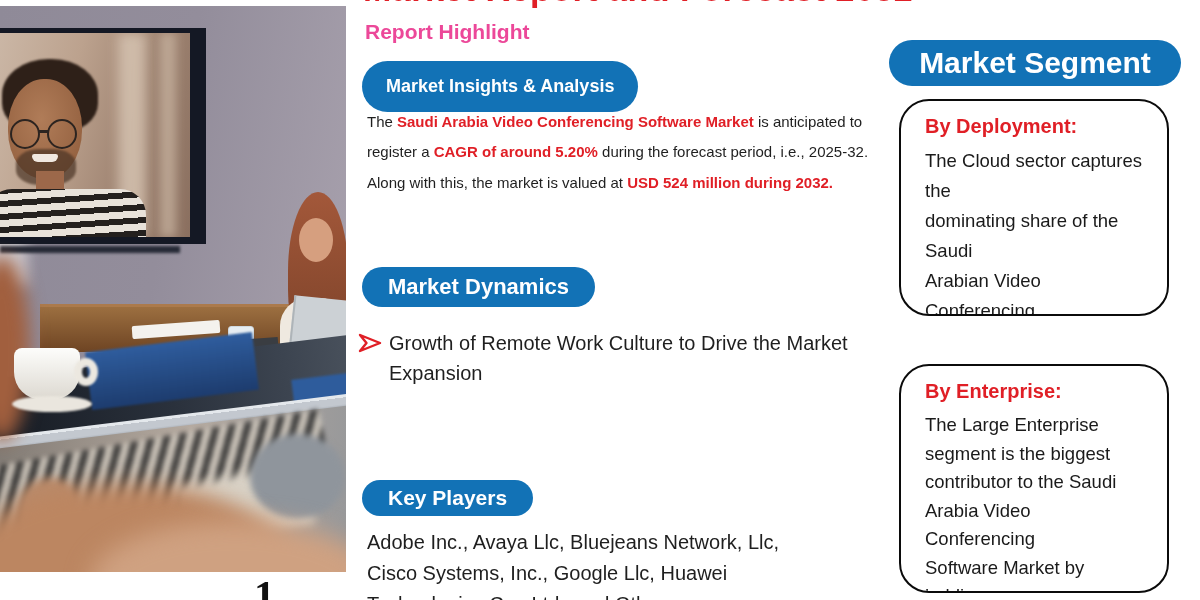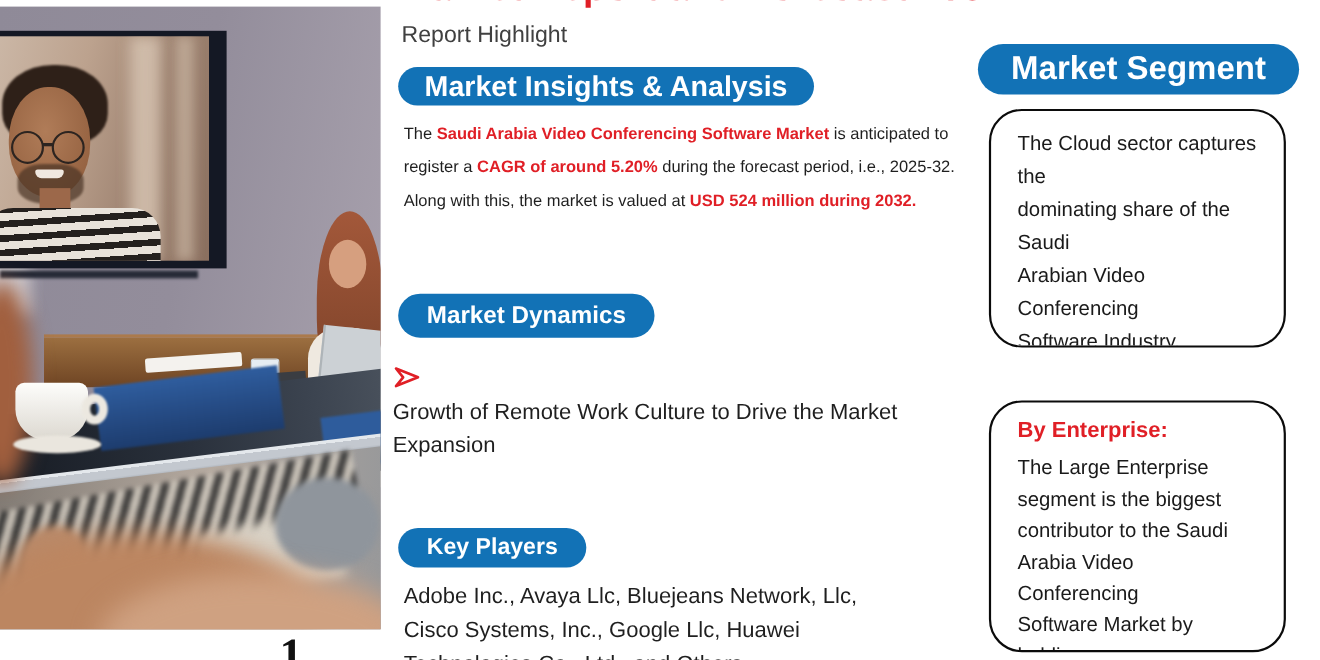--- a/index.html
+++ b/index.html
@@ -6,35 +6,35 @@
   html,body { width:1200px; height:600px; overflow:hidden; background:#ffffff;
               font-family:"Liberation Sans", sans-serif; position:relative; }
 
   .abs { position:absolute; }
 
   
   .top-title { left:363px; top:-30px; width:790px; font-size:34px; font-weight:bold;
                color:#e01f26; white-space:nowrap; letter-spacing:.5px; }
 
   
-  .report-highlight { left:365px; top:20px; font-size:21px; font-weight:normal; color:#404040; }
+  .report-highlight { left:365px; top:20px; font-size:21px; font-weight:bold; color:#ec4899; }
 
   .pill { background:#1272b6; color:#ffffff; font-weight:bold; border-radius:50px;
           display:inline-block; text-align:center; }
-  .pill-insights { left:362px; top:61px;  font-size:26px; padding:2px 24px; }
+  .pill-insights { left:362px; top:61px;  font-size:18px; padding:15px 24px; }
   .pill-dynamics { left:362px; top:267px; font-size:22px; padding:7px 26px; }
   .pill-players  { left:362px; top:480px; font-size:21px; padding:6px 26px; }
   .pill-segment  { left:889px; top:40px;  width:292px; font-size:30px; padding:6px 0; }
 
   .insights-para { left:367px; top:107px; width:512px; font-size:15px; line-height:30.3px;
                    color:#1f1f1f; }
   .red-bold { color:#e01f26; font-weight:bold; }
 
   .bullet-list { left:357px; top:328px; width:500px; }
-  .bullet { display:flex; align-items:flex-start; margin-bottom:6px;flex-direction:column; }
+  .bullet { display:flex; align-items:flex-start; margin-bottom:6px; }
   .bullet .arrow { flex:0 0 32px; padding-top:4px; }
   .bullet-text { font-size:20px; line-height:30px; color:#1f1f1f; }
 
   .players-text { left:367px; top:527px; width:480px; font-size:20px; line-height:31px;
                   color:#1f1f1f; white-space:pre-line; }
 
   
   .seg-box { border:2.5px solid #0b0b0b; border-radius:30px; background:#ffffff;
              padding:14px 22px 0 24px; overflow:hidden; }
   .box-deployment { left:899px; top:99px;  width:270px; height:217px; }
@@ -208,20 +208,21 @@
 
 <div class="abs pill pill-players">Key Players</div>
 
 <p class="abs players-text">Adobe Inc., Avaya Llc, Bluejeans Network, Llc,
 Cisco Systems, Inc., Google Llc, Huawei
 Technologies Co., Ltd., and Others</p>
 
 <div class="abs pill pill-segment">Market Segment</div>
 
 <div class="abs seg-box box-deployment">
+  <div class="box-heading">By Deployment:</div>
   <div class="box-text">The Cloud sector captures the
 dominating share of the Saudi
 Arabian Video Conferencing
 Software Industry.</div>
 </div>
 
 <div class="abs seg-box box-enterprise">
   <div class="box-heading">By Enterprise:</div>
   <div class="box-text">The Large Enterprise
 segment is the biggest

